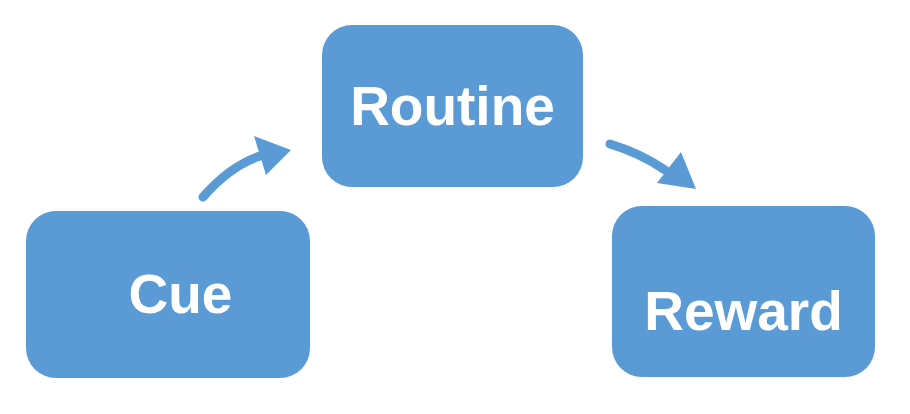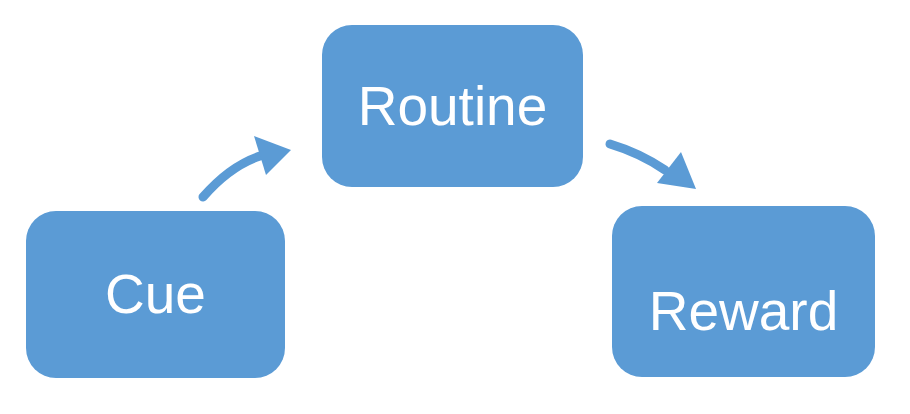--- a/index.html
+++ b/index.html
@@ -26,21 +26,21 @@
   .node {
     position: absolute;
     border-radius: 30px;
     display: flex;
     align-items: center;
     justify-content: center;
   }
   .node-label {
     color: #ffffff;
     font-size: 55px;
-    font-weight: 400;
+    font-weight: 700;
     letter-spacing: 0px;
     line-height: 1;
     user-select: none;
     text-align: right;
   }
   .node-cue     { left: 26px;  top: 211px; width: 259px; height: 167px; }
   .node-routine { left: 322px; top: 25px;  width: 261px; height: 162px; }
   .node-reward  { left: 612px; top: 206px; width: 263px; height: 171px; }
 </style>
 </head>
@@ -54,21 +54,21 @@
       <path d="M 203 197 Q 230 166 260 156" fill="none" stroke-width="9" stroke-linecap="round" stroke="#5b9bd5"></path>
       <polygon points="291,150 254,136 266,175" fill="#5b9bd5"></polygon>
     </g>
 
     <g>
       <path d="M 610 144 Q 640 153 665 170" fill="none" stroke-width="9" stroke-linecap="round" stroke="#5b9bd5"></path>
       <polygon points="696,189 657,183 681,152" fill="#5b9bd5"></polygon>
     </g>
   </svg>
 
-  <div class="node node-cue" style="background-color: rgb(91, 155, 213);">
+  <div class="node node-cue" style="background-color: rgb(91, 155, 213); padding-left: 25px;">
     <span class="node-label" style="color: rgb(255, 255, 255);">Cue</span>
   </div>
 
   <div class="node node-routine" style="background-color: rgb(91, 155, 213);">
     <span class="node-label" style="color: rgb(255, 255, 255);">Routine</span>
   </div>
 
   <div class="node node-reward" style="background-color: rgb(91, 155, 213);">
     <span class="node-label" style="color: rgb(255, 255, 255); margin-top: 39px;">Reward</span>
   </div>

